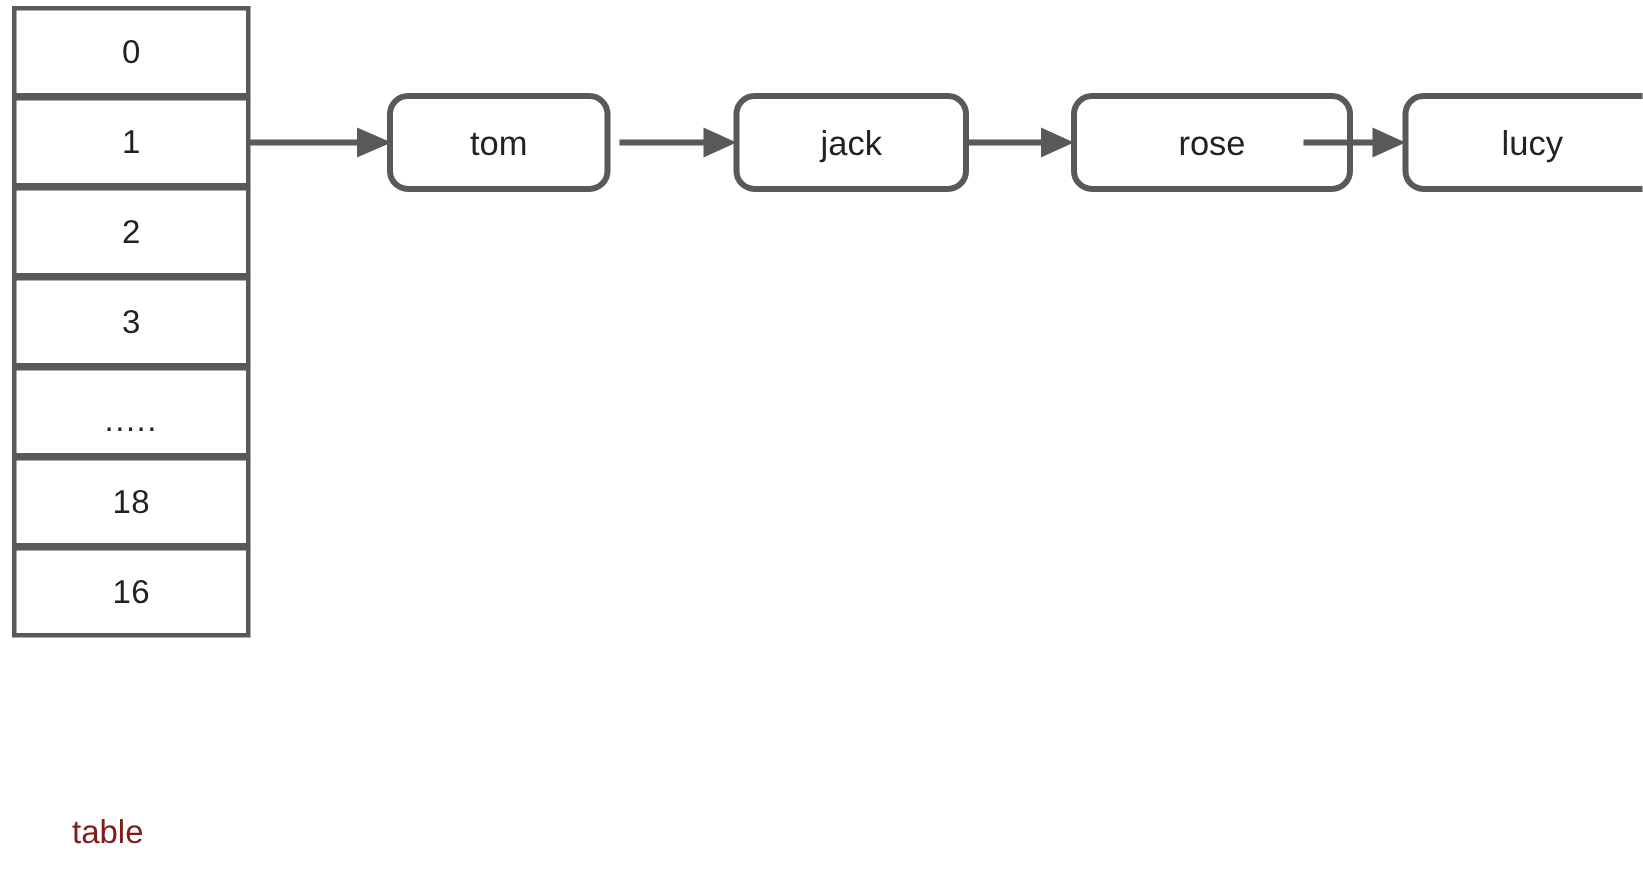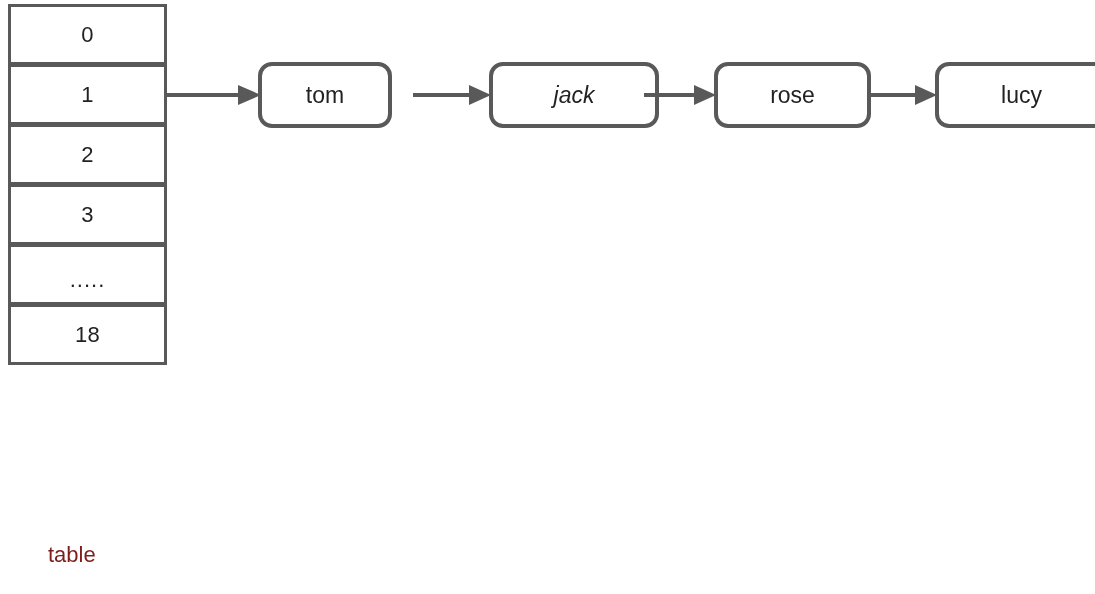--- a/index.html
+++ b/index.html
@@ -75,23 +75,23 @@
     display: flex;
     align-items: center;
     justify-content: center;
   }
   .node .node-label {
     font-size: 23px;
     color: #222222;
     line-height: 1;
     white-space: nowrap;
   }
-  .node-tom  { left: 258px; width: 134px; }
-  .node-jack { left: 489px; width: 170px; font-style: italic; }
-  .node-rose { left: 714px; width: 157px; }
+  .node-tom  { left: 258px; width: 149px; }
+  .node-jack { left: 489px; width: 157px; }
+  .node-rose { left: 714px; width: 188px; }
   .node-lucy { left: 935px; width: 173px; }
 
   
   .arrow {
     position: absolute;
     height: 26px;
     top: 82px;
   }
   .arrow svg { display: block; overflow: visible; }
   .arrow-bucket { left: 166px; width: 95px; }
@@ -124,20 +124,23 @@
 
     <div class="table-cell ellipsis-cell">
       <span class="cell-label">.....</span>
     </div>
 
 
     <div class="table-cell">
       <span class="cell-label">18</span>
     </div>
 
+    <div class="table-cell">
+      <span class="cell-label">16</span>
+    </div>
 
   </div>
 
   <div class="table-caption">table</div>
 
   <div class="arrow arrow-bucket">
     <svg width="95" height="26" viewBox="0 0 95 26">
       <line x1="0" y1="13" x2="76" y2="13" stroke="#595959" stroke-width="4"></line>
       <polygon points="72,3 95,13 72,23" fill="#595959"></polygon>
     </svg>

